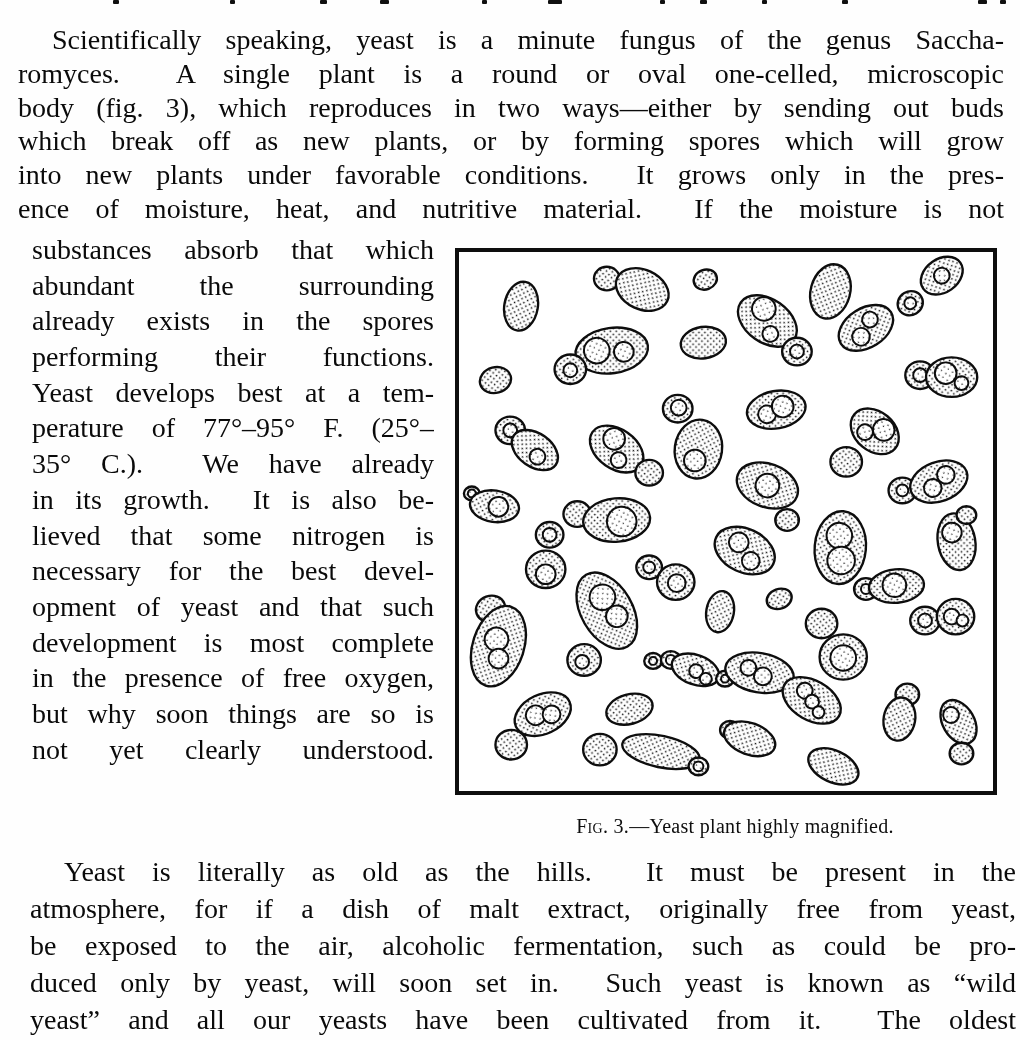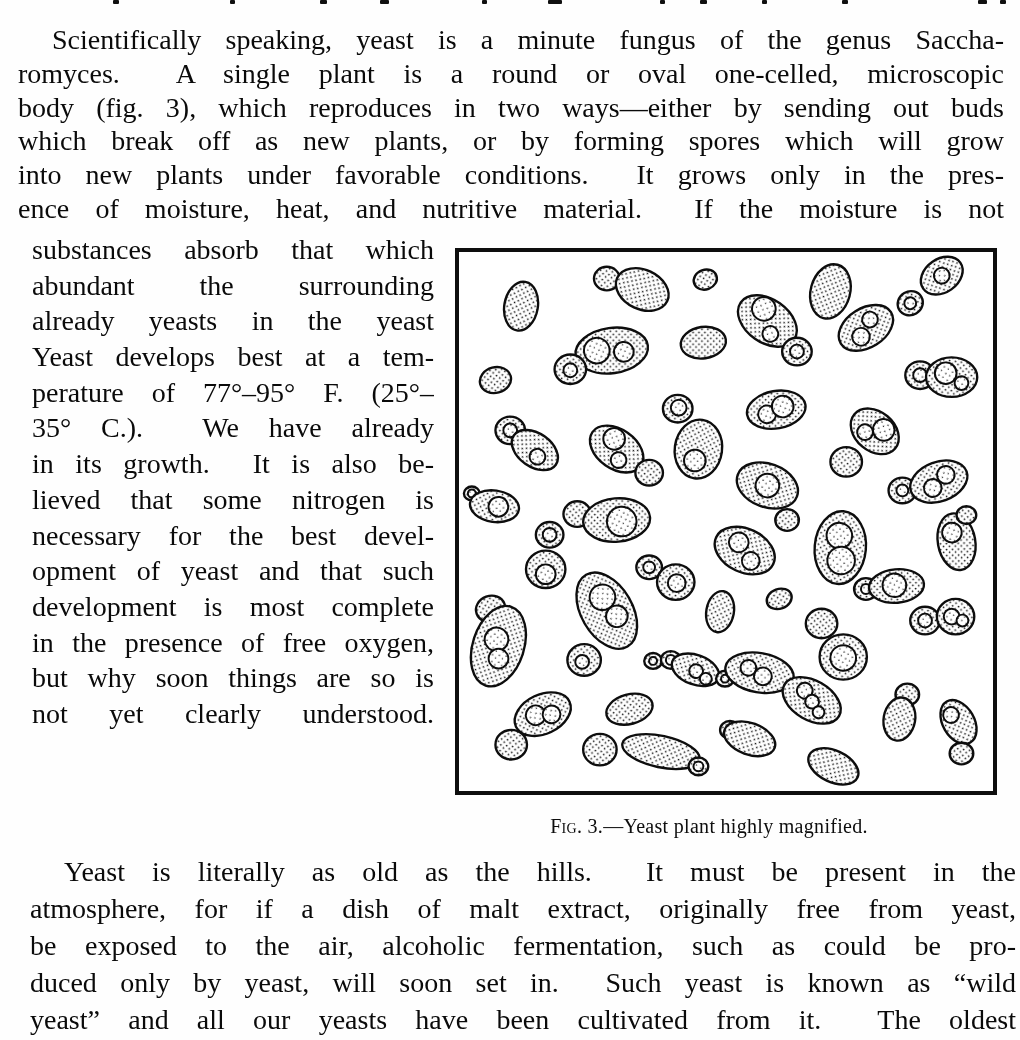--- a/index.html
+++ b/index.html
@@ -32,21 +32,21 @@
 
   .figure-box {
     position:absolute; left:455px; top:248px; width:542px; height:547px;
     border:4px solid #0e0e0e; background:#ffffff;
   }
   .figure-box svg { position:absolute; left:0; top:0; width:100%; height:100%; }
   .cellbody { fill:url(#stip);  stroke:#0d0d0d; stroke-width:2.4; }
   .vac      { fill:url(#stipL); stroke:#0d0d0d; stroke-width:2; }
 
   .caption {
-    position:absolute; left:438px; top:815px; width:542px;
+    position:absolute; left:464px; top:815px; width:542px;
     text-align:center; font-size:20px; letter-spacing:0.3px; color:#0d0d0d;
   }
   .caption .sc { font-variant:small-caps; }
 </style>
 </head>
 <body>
 
 <div class="page">
 
   <div>
@@ -69,21 +69,22 @@
       <div class="tline">romyces.  A single plant is a round or oval one-celled, microscopic</div>
       <div class="tline">body (fig. 3), which reproduces in two ways—either by sending out buds</div>
       <div class="tline">which break off as new plants, or by forming spores which will grow</div>
       <div class="tline">into new plants under favorable conditions.  It grows only in the pres-</div>
       <div class="tline">ence of moisture, heat, and nutritive material.  If the moisture is not</div>
     </div>
 
   <div class="left-col">
       <div class="tline">substances absorb that which</div>
       <div class="tline">abundant the surrounding</div>
-      <div class="tline">already yeasts in the yeast</div>
+      <div class="tline">already exists in the spores</div>
+      <div class="tline">performing their functions.</div>
       <div class="tline">Yeast develops best at a tem-</div>
       <div class="tline">perature of 77°–95° F. (25°–</div>
       <div class="tline">35° C.).  We have already</div>
       <div class="tline">in its growth.  It is also be-</div>
       <div class="tline">lieved that some nitrogen is</div>
       <div class="tline">necessary for the best devel-</div>
       <div class="tline">opment of yeast and that such</div>
       <div class="tline">development is most complete</div>
       <div class="tline">in the presence of free oxygen,</div>
       <div class="tline">but why soon things are so is</div>

